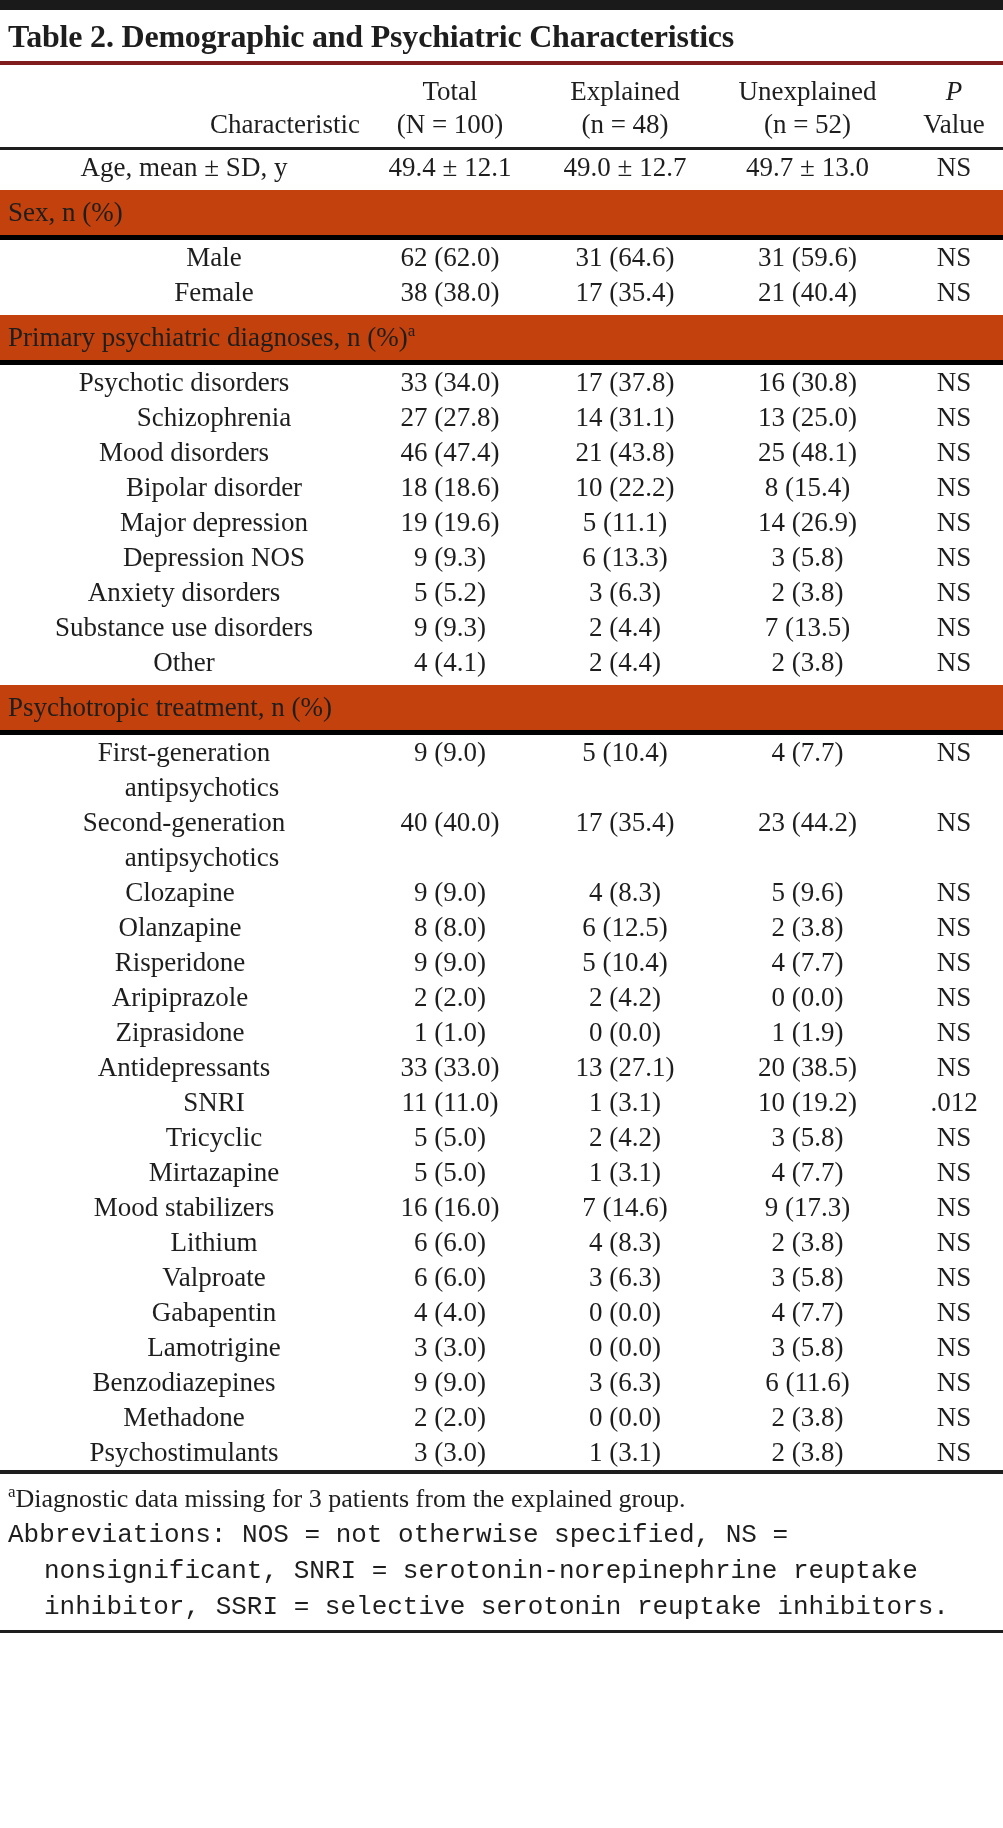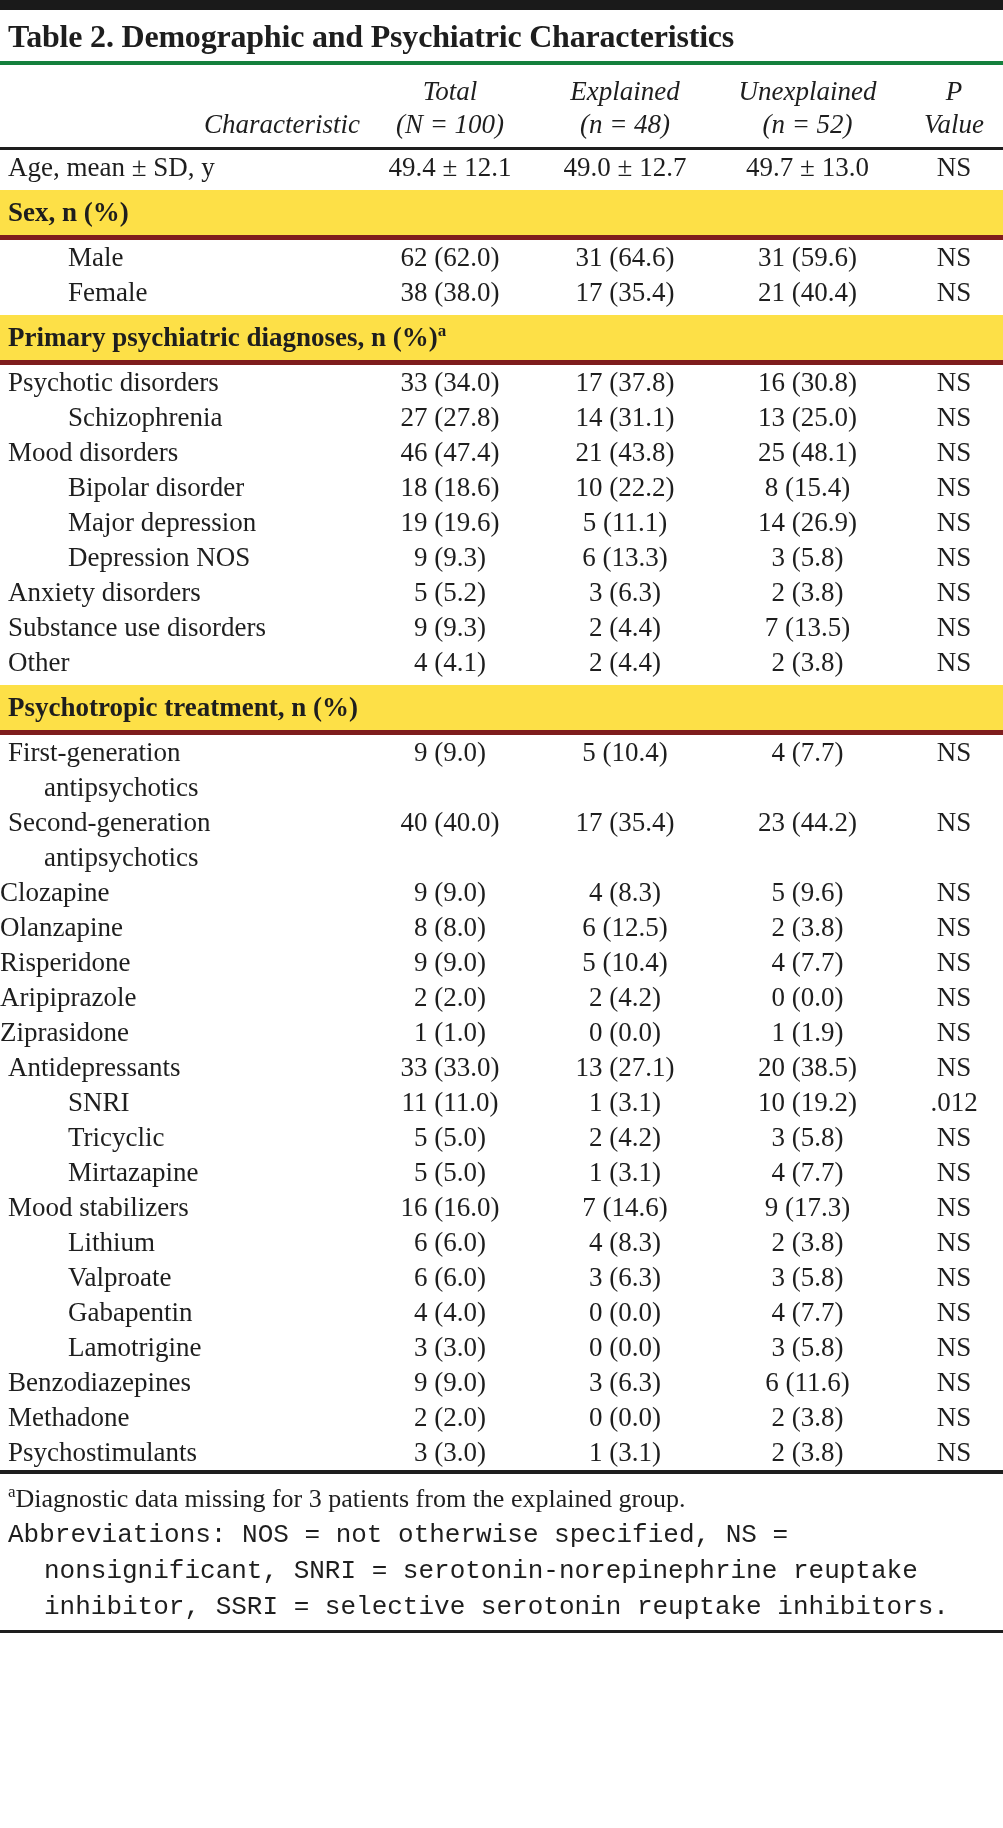--- a/index.html
+++ b/index.html
@@ -16,21 +16,21 @@
   }
   .top-bar {
     height: 10px;
     background: #1a1a1a;
   }
   .title {
     font-size: 32px;
     font-weight: bold;
     margin: 0;
     padding: 8px 8px 6px 8px;
-    border-bottom: 4px solid #15803d;
+    border-bottom: 4px solid #7f1d1d;
     letter-spacing: -0.2px;
   }
   table {
     width: 100%;
     border-collapse: collapse;
     table-layout: fixed;
     font-size: 27px;
   }
   col.c-char { width: 360px; }
   col.c-total { width: 180px; }
@@ -40,42 +40,41 @@
 
   thead th {
     font-weight: normal;
     vertical-align: bottom;
     padding: 10px 0 6px 0;
     border-bottom: 3px solid #1e1e1e;
     line-height: 33px;
     text-align: center;
   }
   thead th.char-h { text-align: right; padding-left: 8px; }
-  thead th span { display: block; font-style: italic; }
+  thead th span { display: block; }
   .italic { font-style: italic; }
 
   tbody td {
     vertical-align: top;
     line-height: 35px;
     padding: 0;
   }
-  td.char { text-align: left; }
+  td.char { text-align: center; }
   td.num { text-align: center; }
   .indent-0 { padding-left: 8px; }
   .indent-1 { padding-left: 68px; }
   .indent-2 { }
   .lbl-cont { padding-left: 36px; }
 
   tr.sec-row td {
-    background: #fde047;
+    background: #c2410c;
     padding: 5px 0 5px 8px;
     line-height: 35px;
     border-top: 5px solid #ffffff;
-    border-bottom: 5px solid #7f1d1d;
-    font-weight: bold;
+    border-bottom: 5px solid #000000;
   }
   sup {
     font-size: 17px;
     vertical-align: super;
     line-height: 0;
   }
   .footnotes {
     border-top: 4px solid #1e1e1e;
     padding: 7px 6px 2px 8px;
     font-size: 26px;

